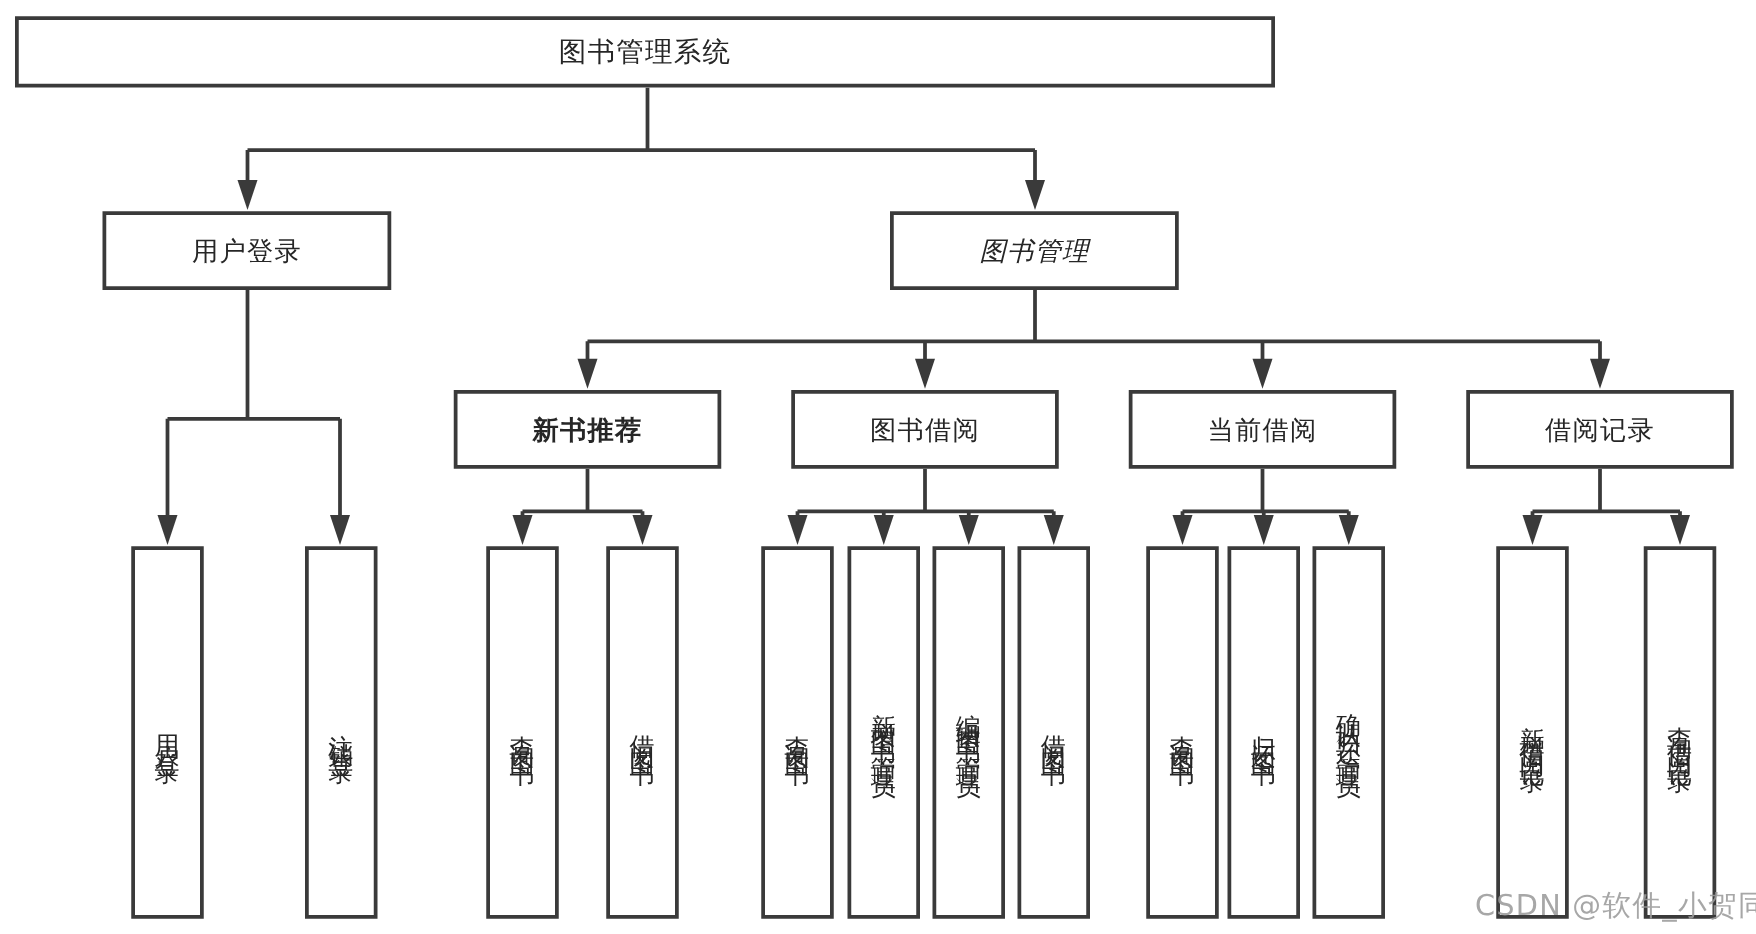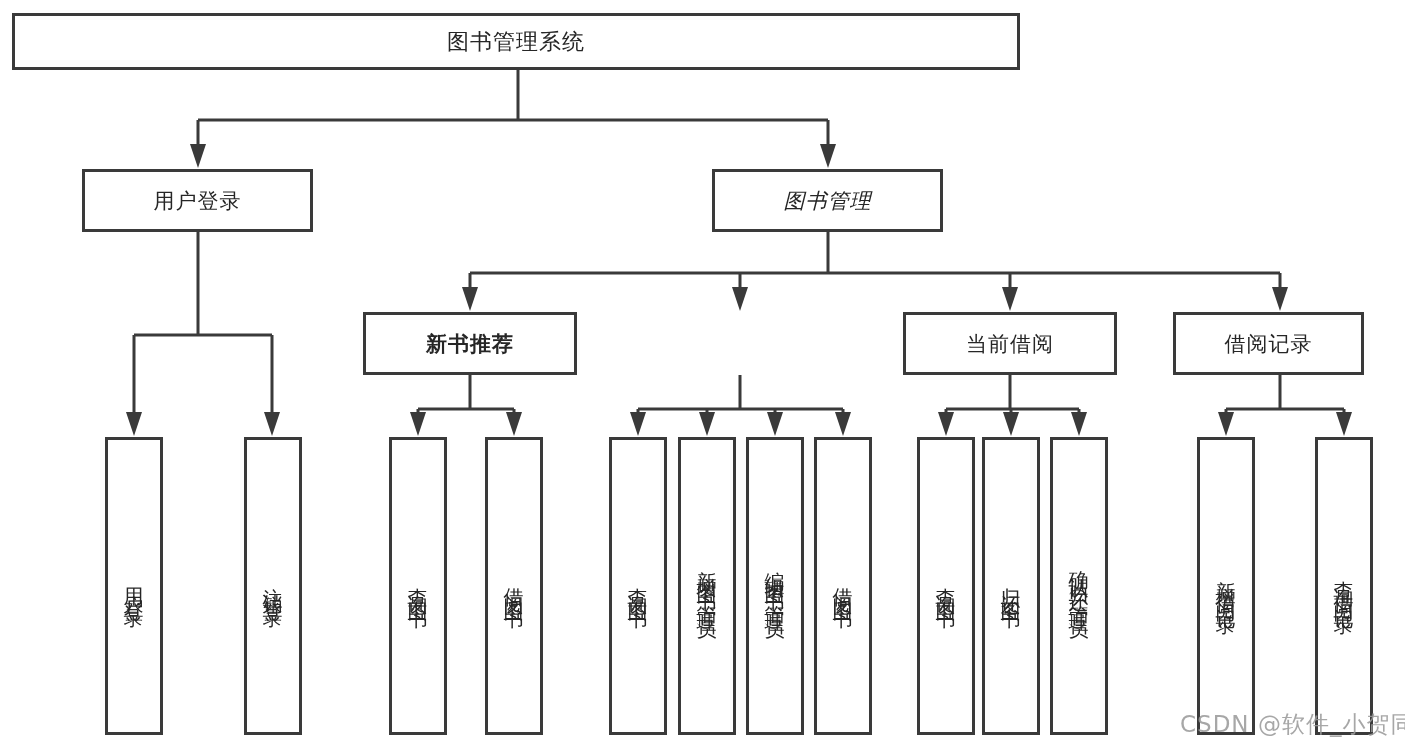--- a/index.html
+++ b/index.html
@@ -103,24 +103,27 @@
   <div class="node h-node" style="left:82px; top:169px; width:231px; height:63px;">
     <span>用户登录</span>
   </div>
   <div class="node h-node" style="left:712px; top:169px; width:231px; height:63px;font-style:italic;">
     <span>图书管理</span>
   </div>
 
   <div class="node h-node" style="left:363px; top:312px; width:214px; height:63px;font-weight:bold;">
     <span>新书推荐</span>
   </div>
+  <div class="node h-node" style="left:633px; top:312px; width:214px; height:63px;">
+    <span>图书借阅</span>
+  </div>
   <div class="node h-node" style="left:903px; top:312px; width:214px; height:63px;font-family:Liberation Serif, serif;">
     <span>当前借阅</span>
   </div>
-  <div class="node h-node" style="left:1173px; top:312px; width:191px; height:63px;">
+  <div class="node h-node" style="left:1173px; top:312px; width:214px; height:63px;">
     <span>借阅记录</span>
   </div>
 
   <div class="node v-node" style="left:105px; top:437px; width:58px; height:298px;">
     <span class="v-text">用户登录</span>
   </div>
   <div class="node v-node" style="left:244px; top:437px; width:58px; height:298px;">
     <span class="v-text">注销登录</span>
   </div>
 

